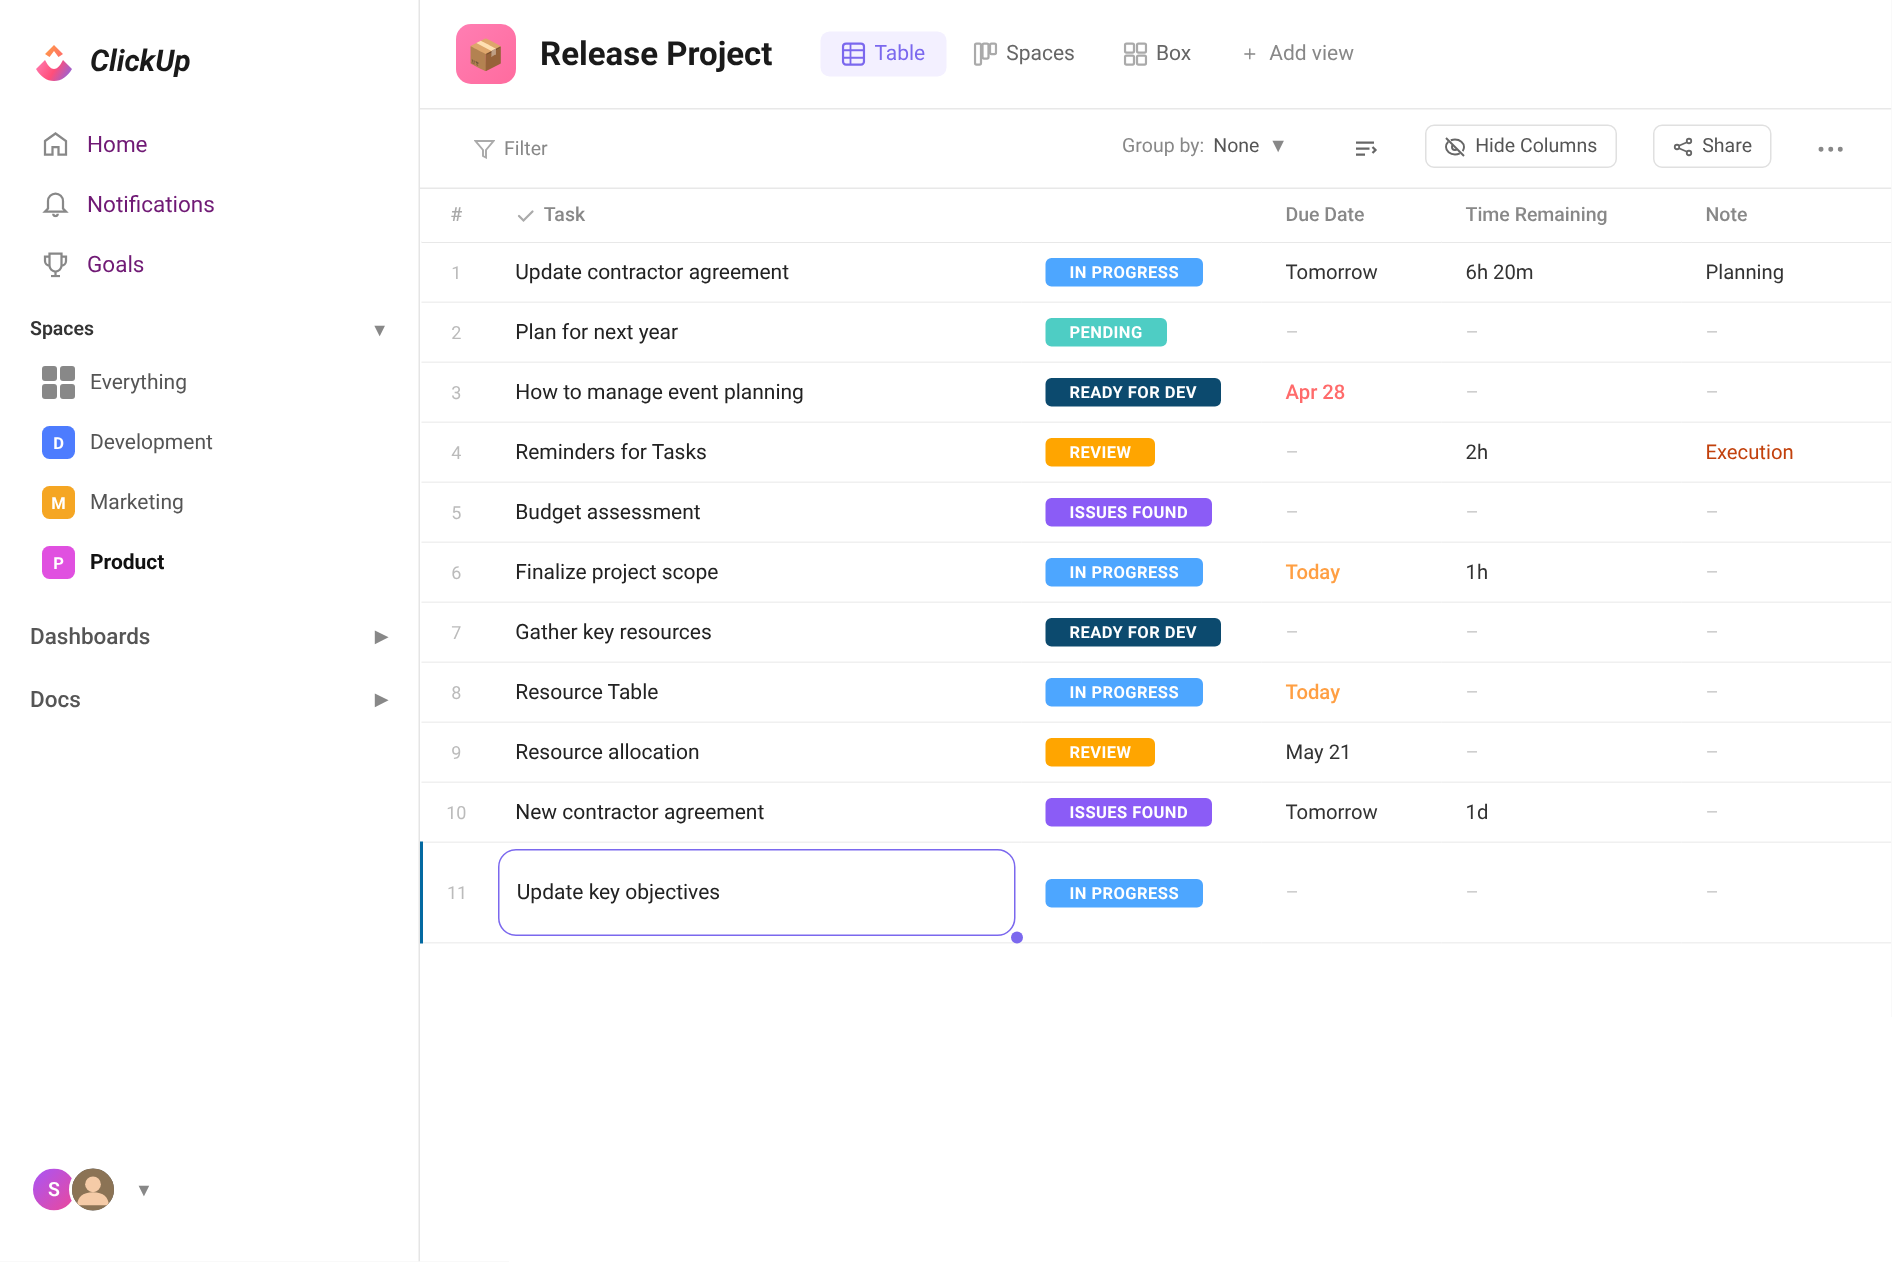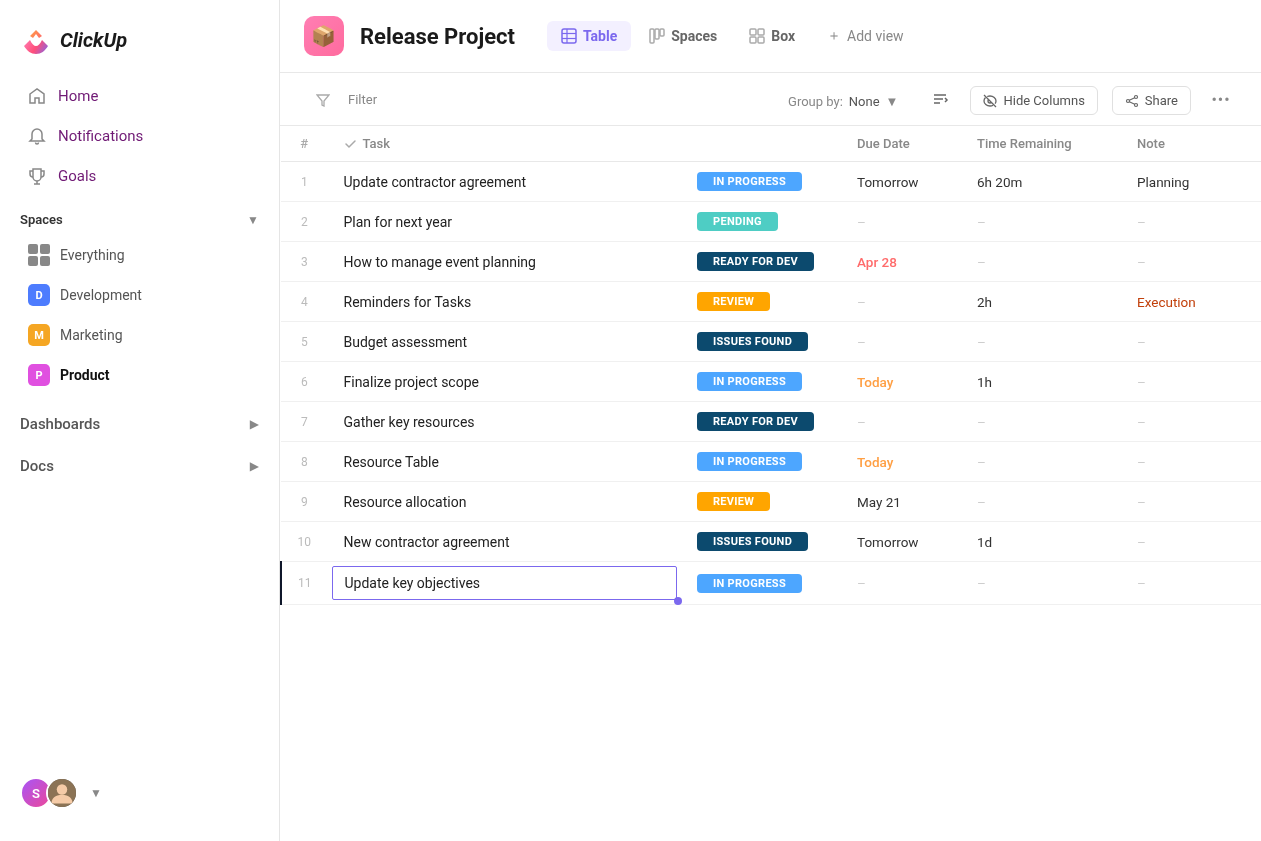--- a/index.html
+++ b/index.html
@@ -174,21 +174,21 @@
       margin-left: 16px;
     }
     .view-tab {
       display: flex;
       align-items: center;
       gap: 6px;
       padding: 7px 14px;
       border-radius: 6px;
       cursor: pointer;
       font-size: 14px;
-      font-weight: 700;
+      font-weight: 400;
       color: #666;
     }
     .view-tab.active {
       color: #7b68ee;
       background: #f3f0ff;
     }
     .add-view-btn {
       display: flex;
       align-items: center;
       gap: 6px;
@@ -202,33 +202,33 @@
     
     .toolbar {
       display: flex;
       align-items: center;
       padding: 10px 24px;
       border-bottom: 1px solid #e8e8e8;
       gap: 12px;
     }
     .filter-btn {
       display: flex;
-      align-items: flex-end;
-      gap: 18px;
+      align-items: flex-start;
+      gap: 6px;
       padding: 6px 12px;
       border-radius: 6px;
       cursor: pointer;
       font-size: 13px;
       color: #888;
     }
     .toolbar-right {
       margin-left: auto;
       display: flex;
-      align-items: flex-end;
-      gap: 14px;
+      align-items: flex-start;
+      gap: 24px;
     }
     .group-by-btn {
       display: flex;
       align-items: center;
       gap: 6px;
       padding: 6px 12px;
       border-radius: 6px;
       cursor: pointer;
       font-size: 13px;
       color: #555;
@@ -308,28 +308,28 @@
       font-size: 11px;
       font-weight: 700;
       letter-spacing: 0.3px;
       text-transform: uppercase;
       white-space: nowrap;
     }
     .badge-in-progress { background: #4da6ff; color: white; }
     .badge-pending { background: #4ecdc4; color: white; }
     .badge-ready-for-dev { background: #0c4a6e; color: white; }
     .badge-review { background: #ffa500; color: white; }
-    .badge-issues-found { background: #0c4a6e; color: white; }
+    .badge-issues-found { background: #8b5cf6; color: white; }
 
     .date-overdue { color: #ff6b6b; font-weight: 500; }
     .date-today { color: #ff9f43; font-weight: 500; }
     .date-normal { color: #333; }
     .date-dash { color: #ccc; }
 
-    .selected-row td:first-child { border-left: 2px solid #0f172a; }
+    .selected-row td:first-child { border-left: 2px solid #0369a1; }
   </style>
 </head>
 <body>
 
 <div class="sidebar">
   <div class="logo-area">
 
     <svg class="logo-icon" viewBox="0 0 32 32" fill="none" xmlns="http://www.w3.org/2000/svg">
       <path d="M4 22L10 16C12 20 14 22 16 22C18 22 20 20 22 16L28 22C25 27 21 30 16 30C11 30 7 27 4 22Z" fill="url(#g1)"></path>
       <path d="M16 6L22 12L19 14L16 10L13 14L10 12L16 6Z" fill="url(#g2)"></path>
@@ -668,21 +668,21 @@
     <td class="status-col">
       <span class="status-badge badge-issues-found">ISSUES FOUND</span>
     </td>
     <td class="due-col date-normal">Tomorrow</td>
     <td class="time-col date-normal" style="color:#333">1d</td>
     <td class="note-col" style="color:#ccc">–</td>
   </tr>
           <tr class="selected-row">
     <td class="num-col">11</td>
     <td class="task-name" style="padding:4px;">
-      <div style="border:1.5px solid #7b68ee; border-radius:2px; padding:8px 12px; position:relative;">Update key objectives<div style="position:absolute;bottom:-6px;right:-6px;width:8px;height:8px;background:#7b68ee;border-radius:50%;"></div></div>
+      <div style="border:1.5px solid #7b68ee; border-radius:12px; padding:20px 12px; position:relative;">Update key objectives<div style="position:absolute;bottom:-6px;right:-6px;width:8px;height:8px;background:#7b68ee;border-radius:50%;"></div></div>
     </td>
     <td class="status-col">
       <span class="status-badge badge-in-progress">IN PROGRESS</span>
     </td>
     <td class="due-col date-dash">–</td>
     <td class="time-col date-normal" style="color:#ccc">–</td>
     <td class="note-col" style="color:#ccc">–</td>
   </tr>
         </tbody>
     </table>

